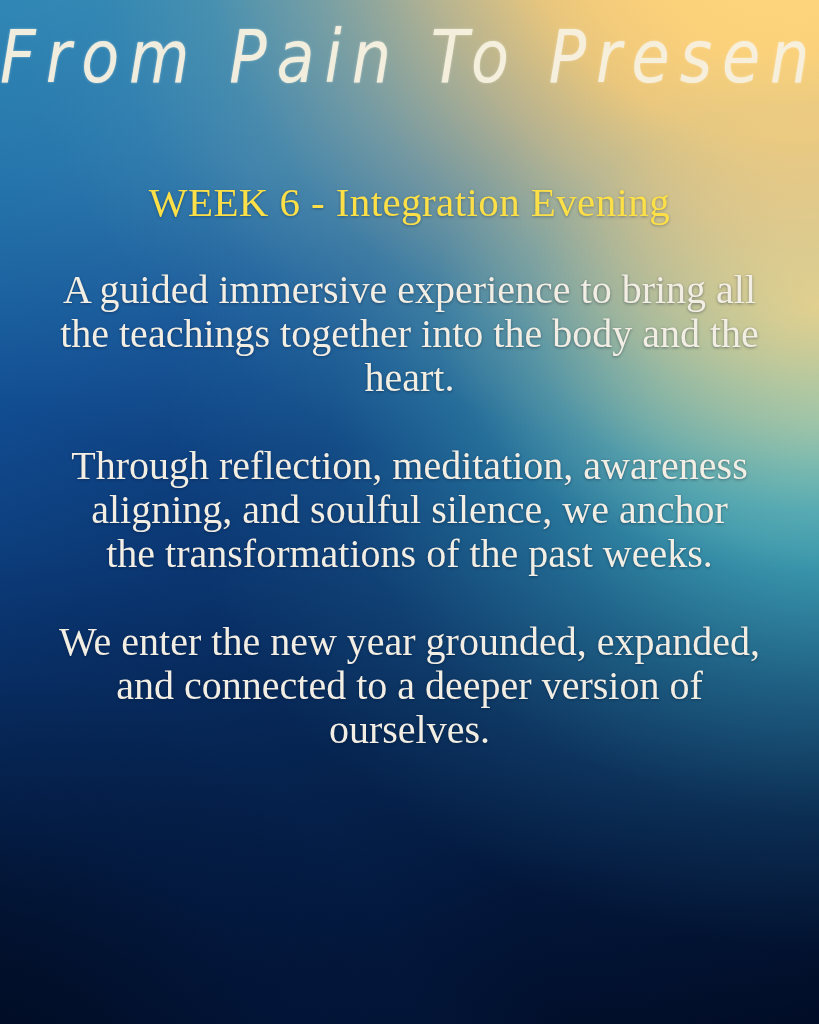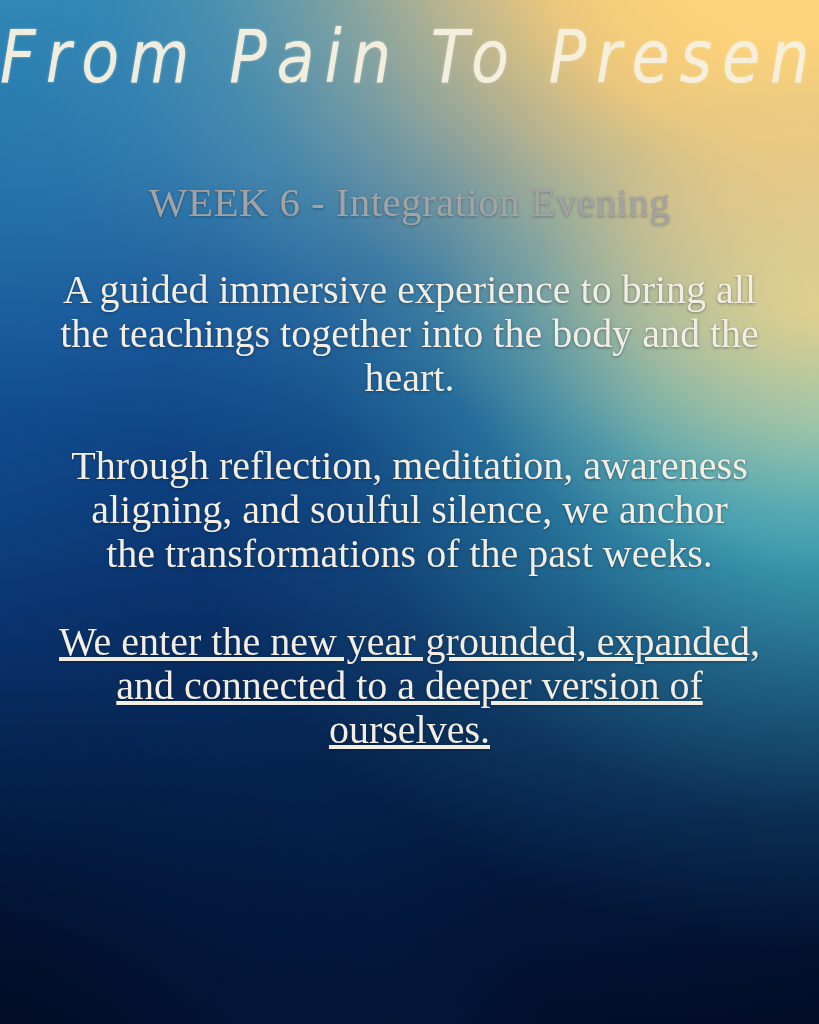--- a/index.html
+++ b/index.html
@@ -123,21 +123,21 @@
   }
 
   .session-title {
     position: absolute;
     top: 178px;
     left: 0;
     right: 0;
     font-size: 41px;
     font-weight: 400;
     letter-spacing: 0.4px;
-    color: #a3a3a3;
+    color: #fde047;
     text-shadow: 0 1px 3px rgba(4, 24, 52, 0.35);
   }
 
   .body-copy {
     position: absolute;
     top: 268px;
     left: 52px;
     right: 52px;
   }
 
@@ -145,21 +145,20 @@
     font-size: 40px;
     line-height: 44px;
     color: #f3eee4;
     text-shadow: 0 1px 3px rgba(4, 20, 46, 0.42);
     margin: 0 0 44px 0;
     padding: 0 14px;
   }
 
   .paragraph:last-child {
     margin-bottom: 14px;
-    text-decoration: underline;
   }
 
   .paragraph.wide {
     padding: 0;
   }
 </style>
 </head>
 <body>
 
 <div class="poster">

